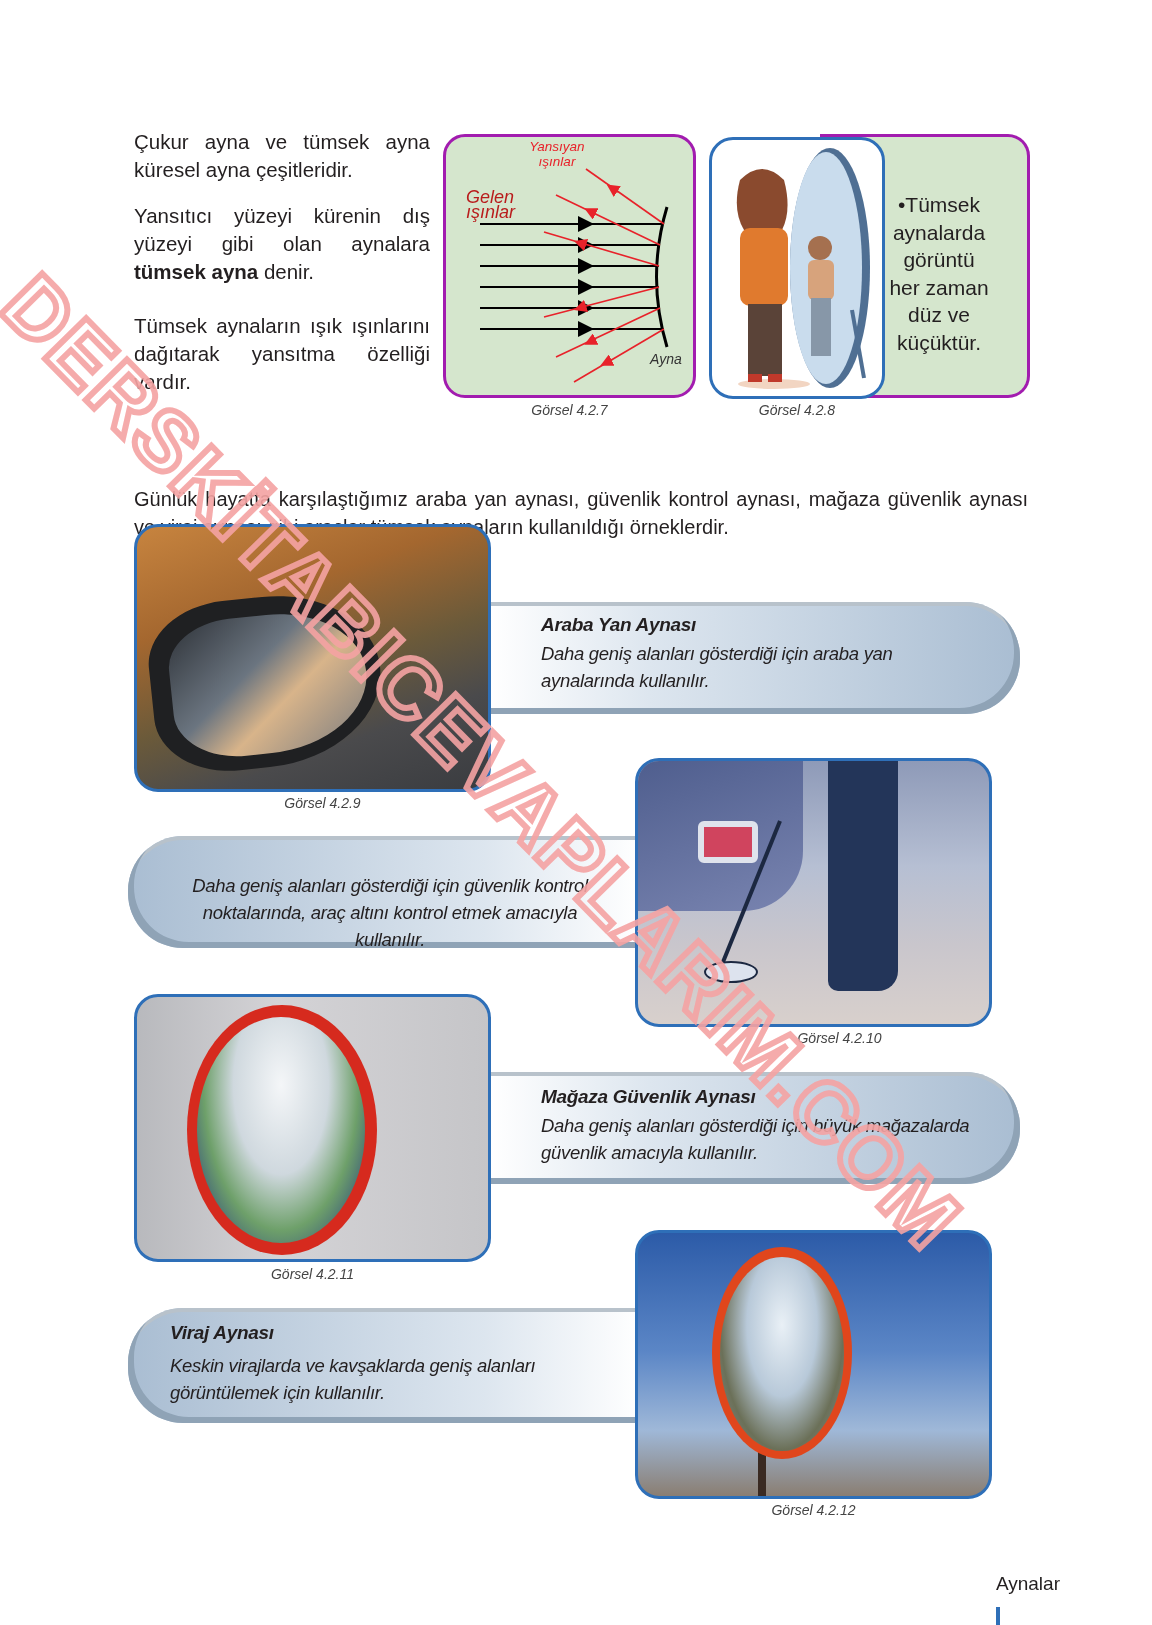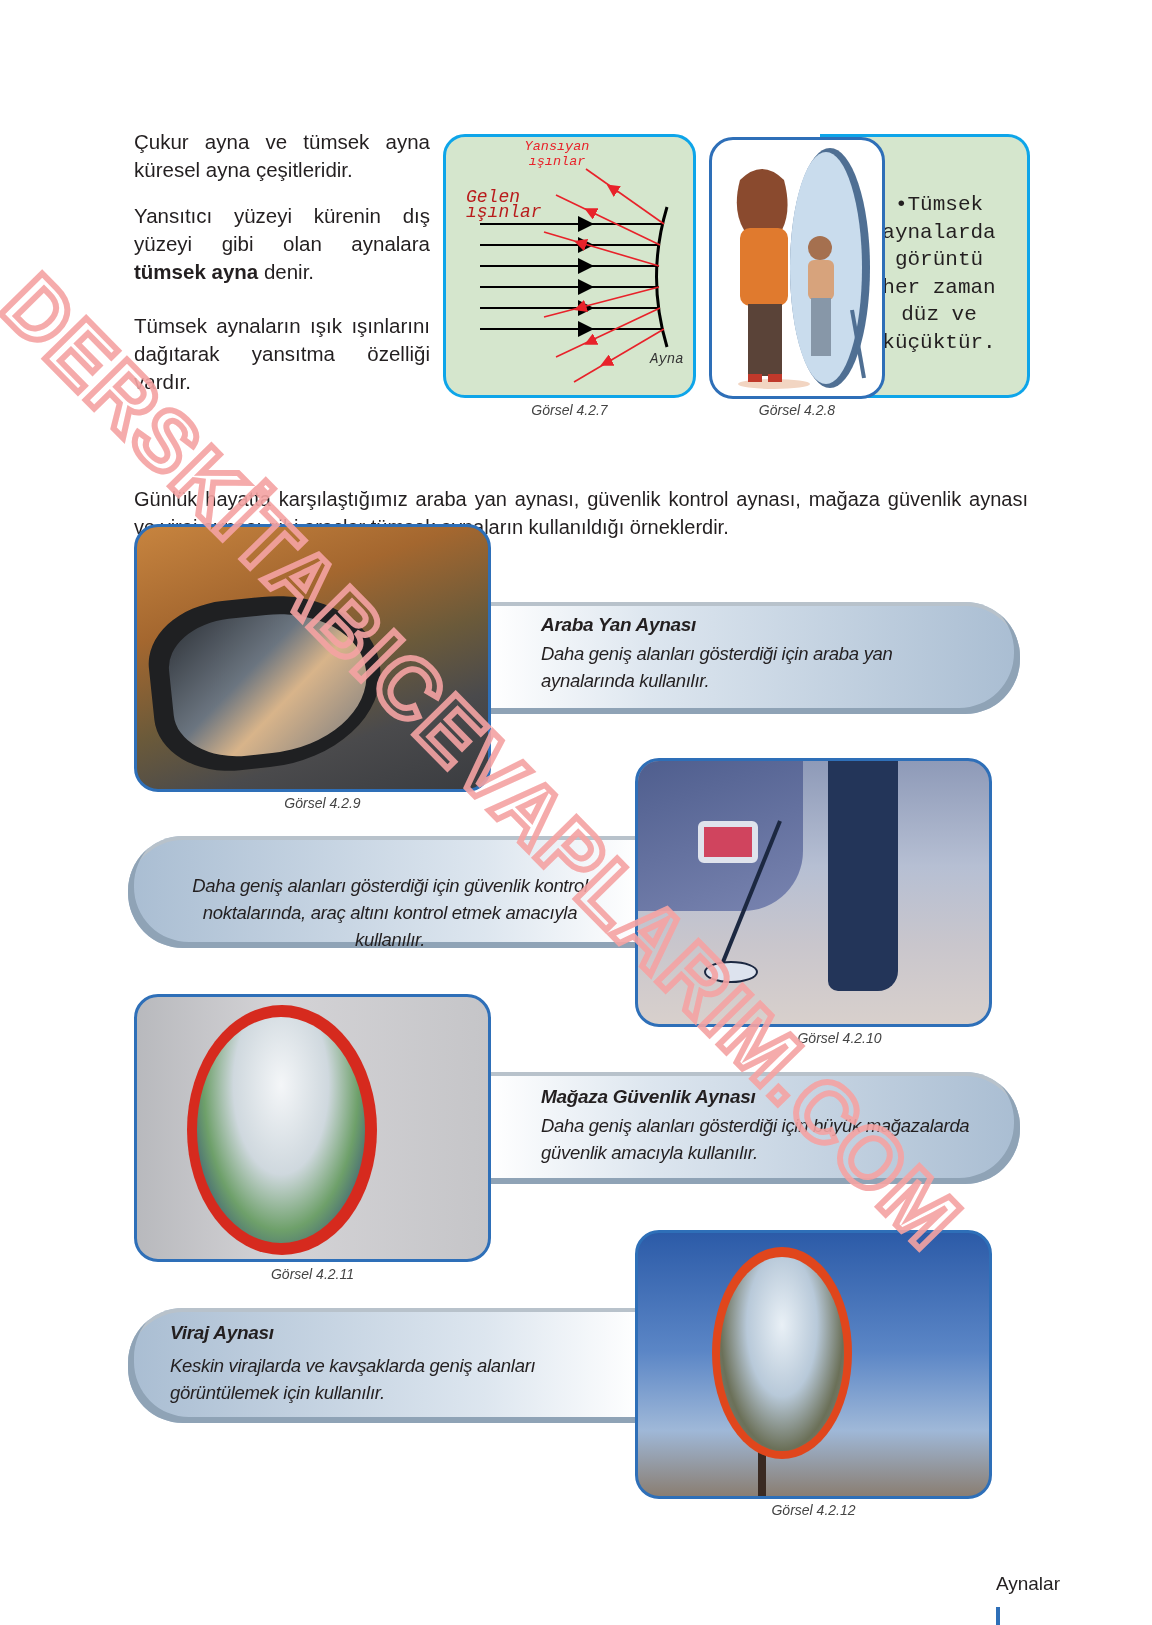--- a/index.html
+++ b/index.html
@@ -1,21 +1,21 @@
 <!DOCTYPE html>
 <html><head>
 <meta charset="utf-8">
 <style>
   html,body{margin:0;padding:0;background:#fff;}
   body{width:1152px;height:1625px;position:relative;overflow:hidden;font-family:"Liberation Sans",sans-serif;color:#231f20;}
   .abs{position:absolute;}
   .para{font-size:20.5px;line-height:28px;text-align:justify;}
   .para b{font-weight:bold;}
   .caption{font-style:italic;font-size:14px;color:#444;text-align:center;}
-  .greenbox{background:#d5e6cd;border:3px solid #0ea5e9;border-radius:22px;box-sizing:border-box;font-family:Liberation Mono, monospace;}
+  .greenbox{background:#d5e6cd;border:3px solid #a21caf;border-radius:22px;box-sizing:border-box;}
   .photo{border:3px solid #2e6fb8;border-radius:24px;box-sizing:border-box;overflow:hidden;}
   .pill{box-sizing:border-box;}
   .pill-r{border-radius:0 55px 55px 0;background:linear-gradient(90deg,#ffffff 0%,#dde6ef 30%,#a9bdd2 100%);box-shadow:inset -6px -6px 0 #8fa3b6, inset 0 4px 0 #b8c2cb;}
   .pill-l{border-radius:55px 0 0 55px;background:linear-gradient(270deg,#ffffff 0%,#dde6ef 30%,#a9bdd2 100%);box-shadow:inset 6px -6px 0 #8fa3b6, inset 0 4px 0 #b8c2cb;}
   .pill h3{margin:0;font-size:19px;font-style:italic;font-weight:bold;letter-spacing:-0.3px;}
   .pill p{margin:4px 0 0 0;font-size:18.5px;font-style:italic;line-height:27px;letter-spacing:-0.3px;}
   .watermark{position:absolute;font-size:84px;font-weight:bold;color:transparent;-webkit-text-stroke:6px #f5a3a3;letter-spacing:2px;white-space:nowrap;transform-origin:0 0;opacity:.9;pointer-events:none;}
   .footer{font-size:19px;}
 </style>
 </head>

